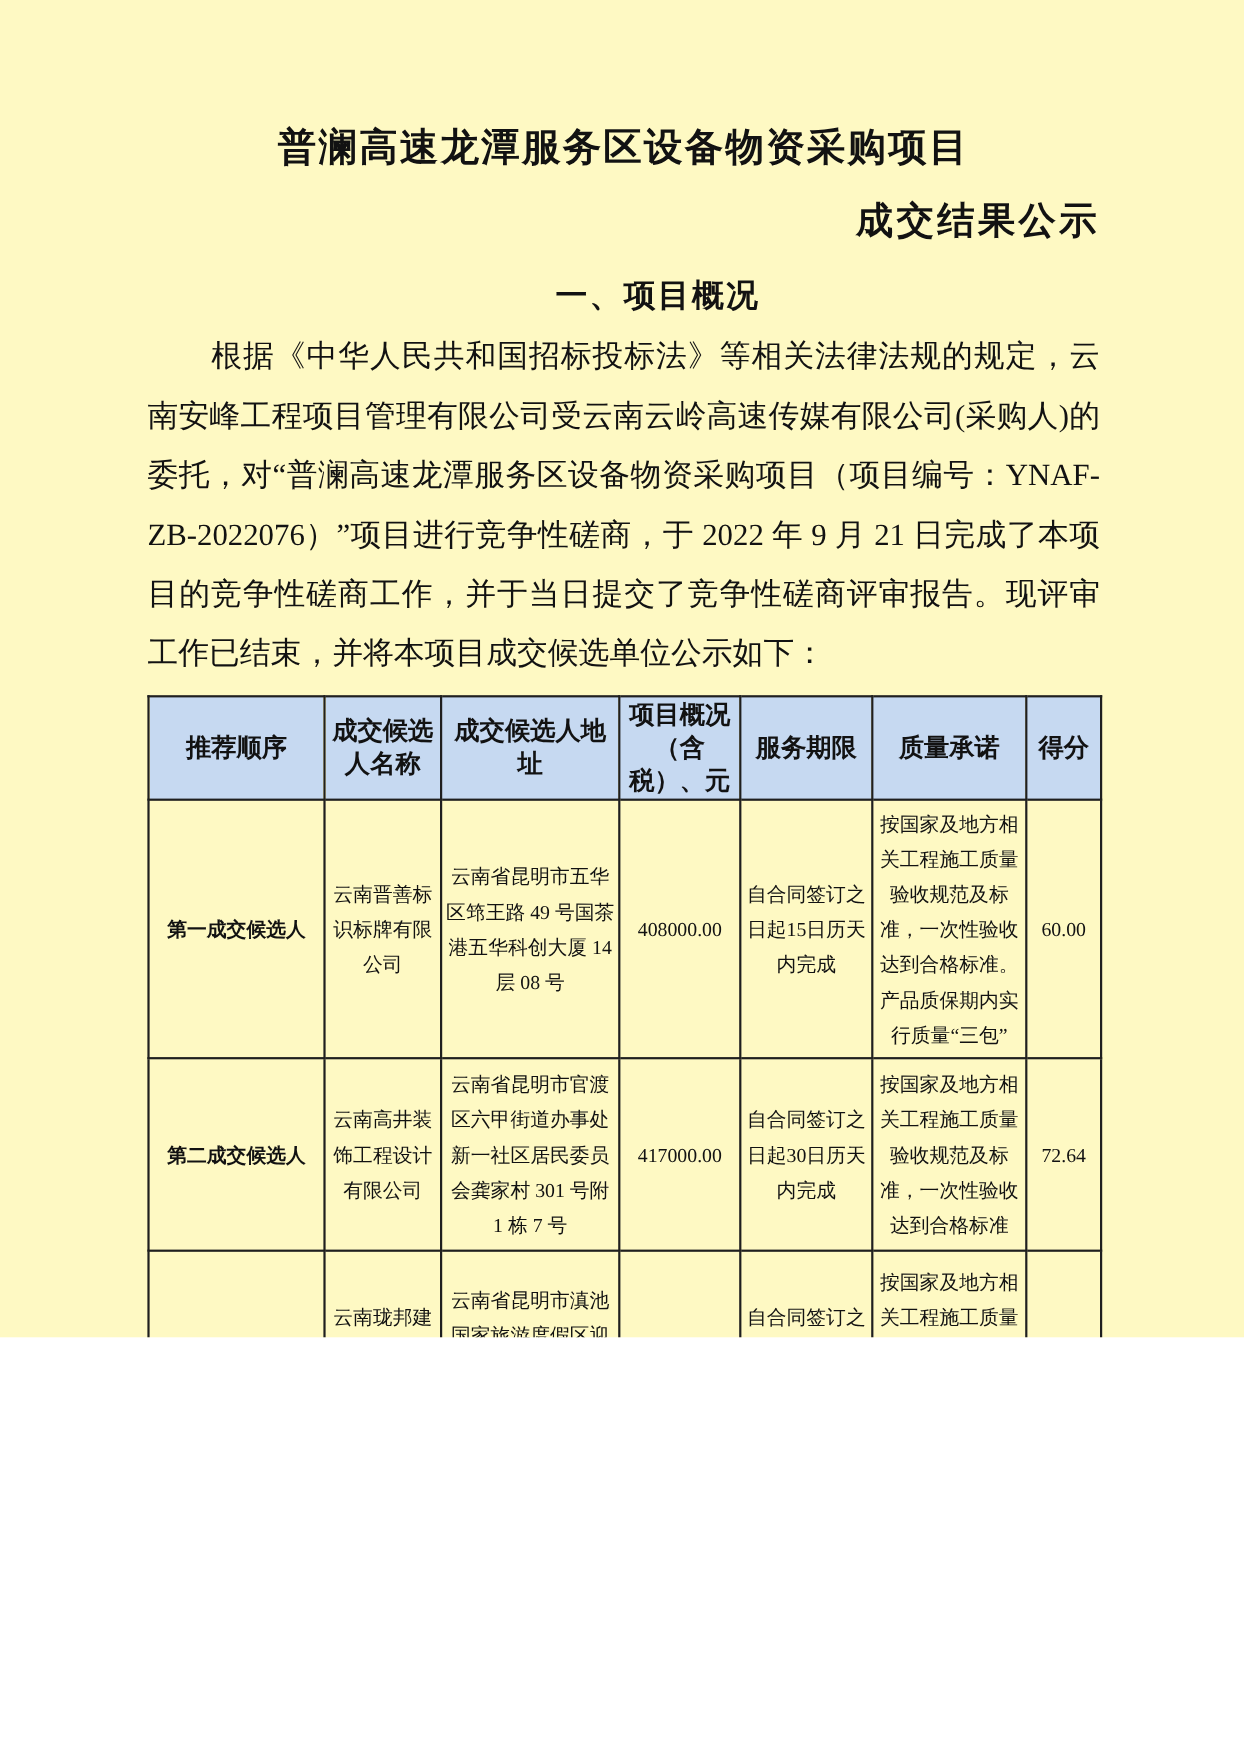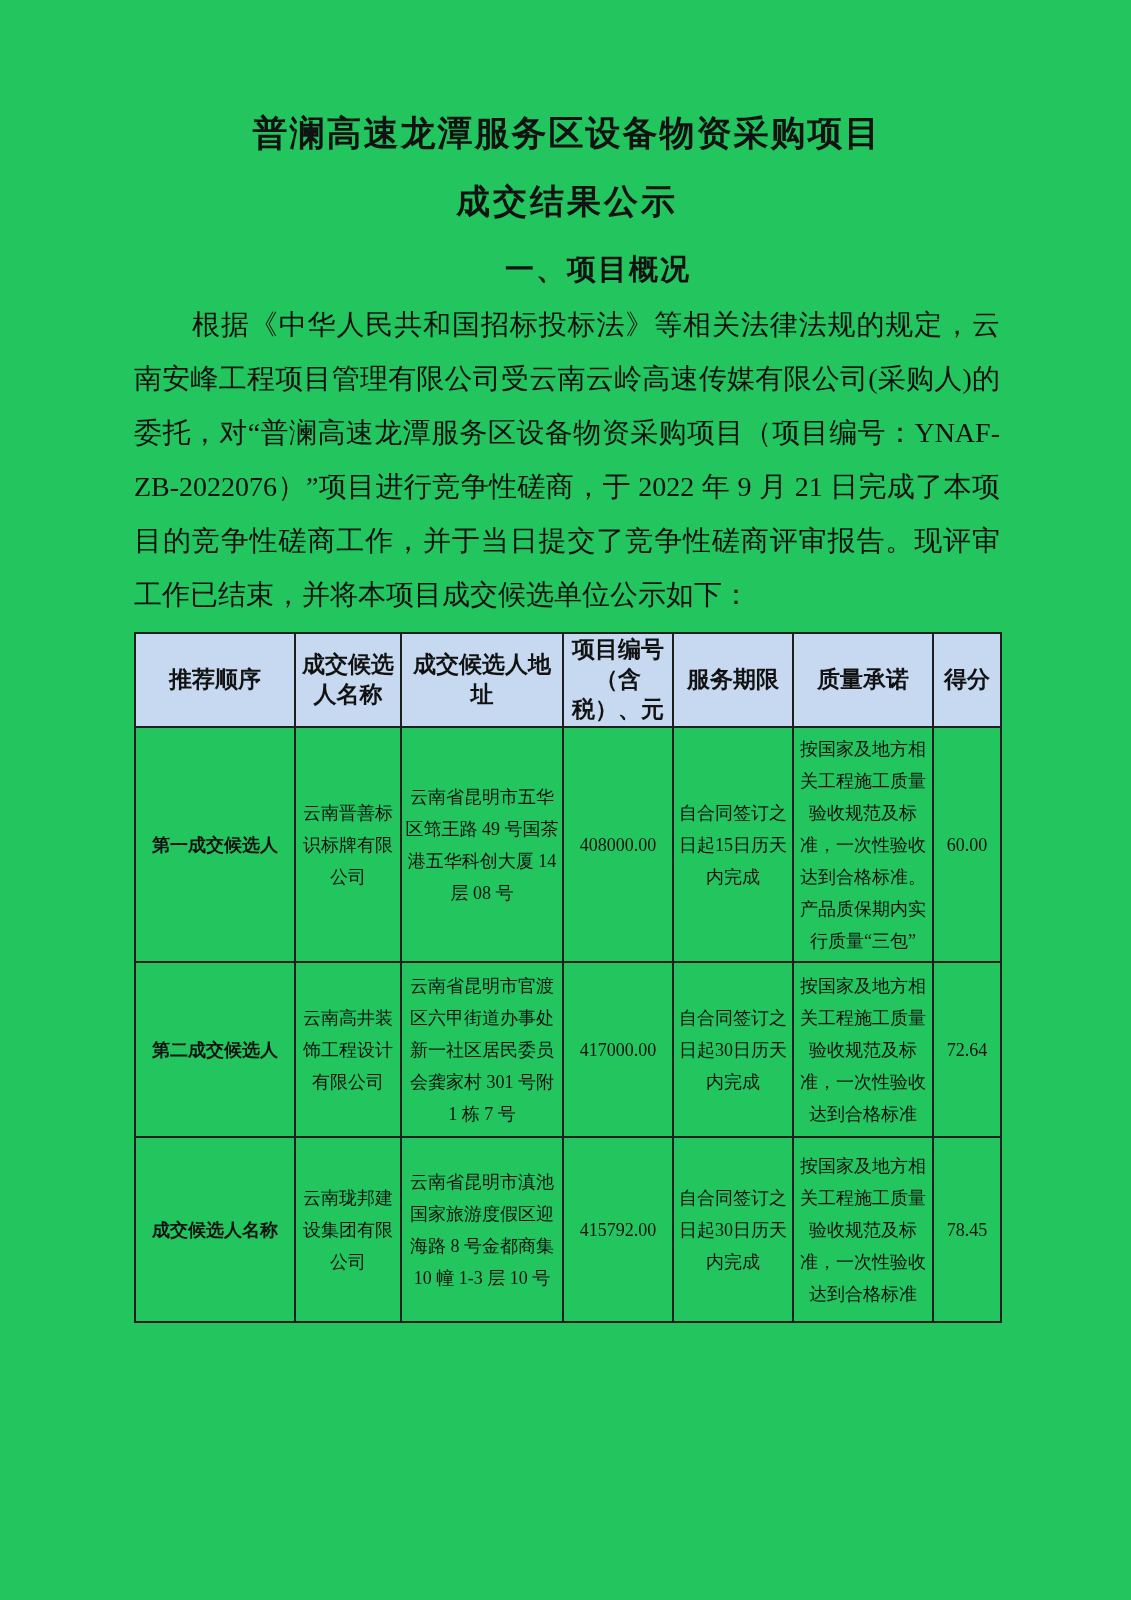--- a/index.html
+++ b/index.html
@@ -1,41 +1,41 @@
 <!DOCTYPE html>
 <html style="--header-bg: #c6d9f1;"><head>
 <meta charset="utf-8">
 <style>
   html,body{margin:0;padding:0;background:#ffffff;}
   .page{
     position:relative;
     width:1131px;
-    height:1600px;
-    background:#22c55e;
+    height:1216px;
+    background:#fef9c3;
     color:#121212;
     font-family:"Liberation Serif","DejaVu Serif",serif;
     overflow:hidden;
   }
   .content{
     position:absolute;
     left:134px;
     top:0;
     width:866px;
   }
   .doc-title{
     padding-top:110px;
     text-align:center;
     font-size:35px;
     font-weight:bold;
     line-height:48px;
     letter-spacing:2px;
   }
   .doc-subtitle{
     margin-top:20px;
-    text-align:center;
+    text-align:right;
     font-size:34px;
     font-weight:bold;
     line-height:48px;
     letter-spacing:3px;
   }
   .sec-heading{
     margin-top:22px;
     margin-left:62px;
     font-size:29px;
     font-weight:bold;
@@ -119,21 +119,21 @@
         <col style="width:110px">
         <col style="width:120px">
         <col style="width:140px">
         <col style="width:68px">
       </colgroup>
       <thead>
         <tr class="r-head">
           <th>推荐顺序</th>
           <th>成交候选人名称</th>
           <th>成交候选人地址</th>
-          <th>项目编号（含税）、元</th>
+          <th>项目概况（含税）、元</th>
           <th>服务期限</th>
           <th>质量承诺</th>
           <th>得分</th>
         </tr>
       </thead>
       <tbody>
         <tr class="r1">
           <td class="rank-cell">第一成交候选人</td>
           <td>云南晋善标识标牌有限公司</td>
           <td>云南省昆明市五华区筇王路 49 号国茶港五华科创大厦 14 层 08 号</td>

